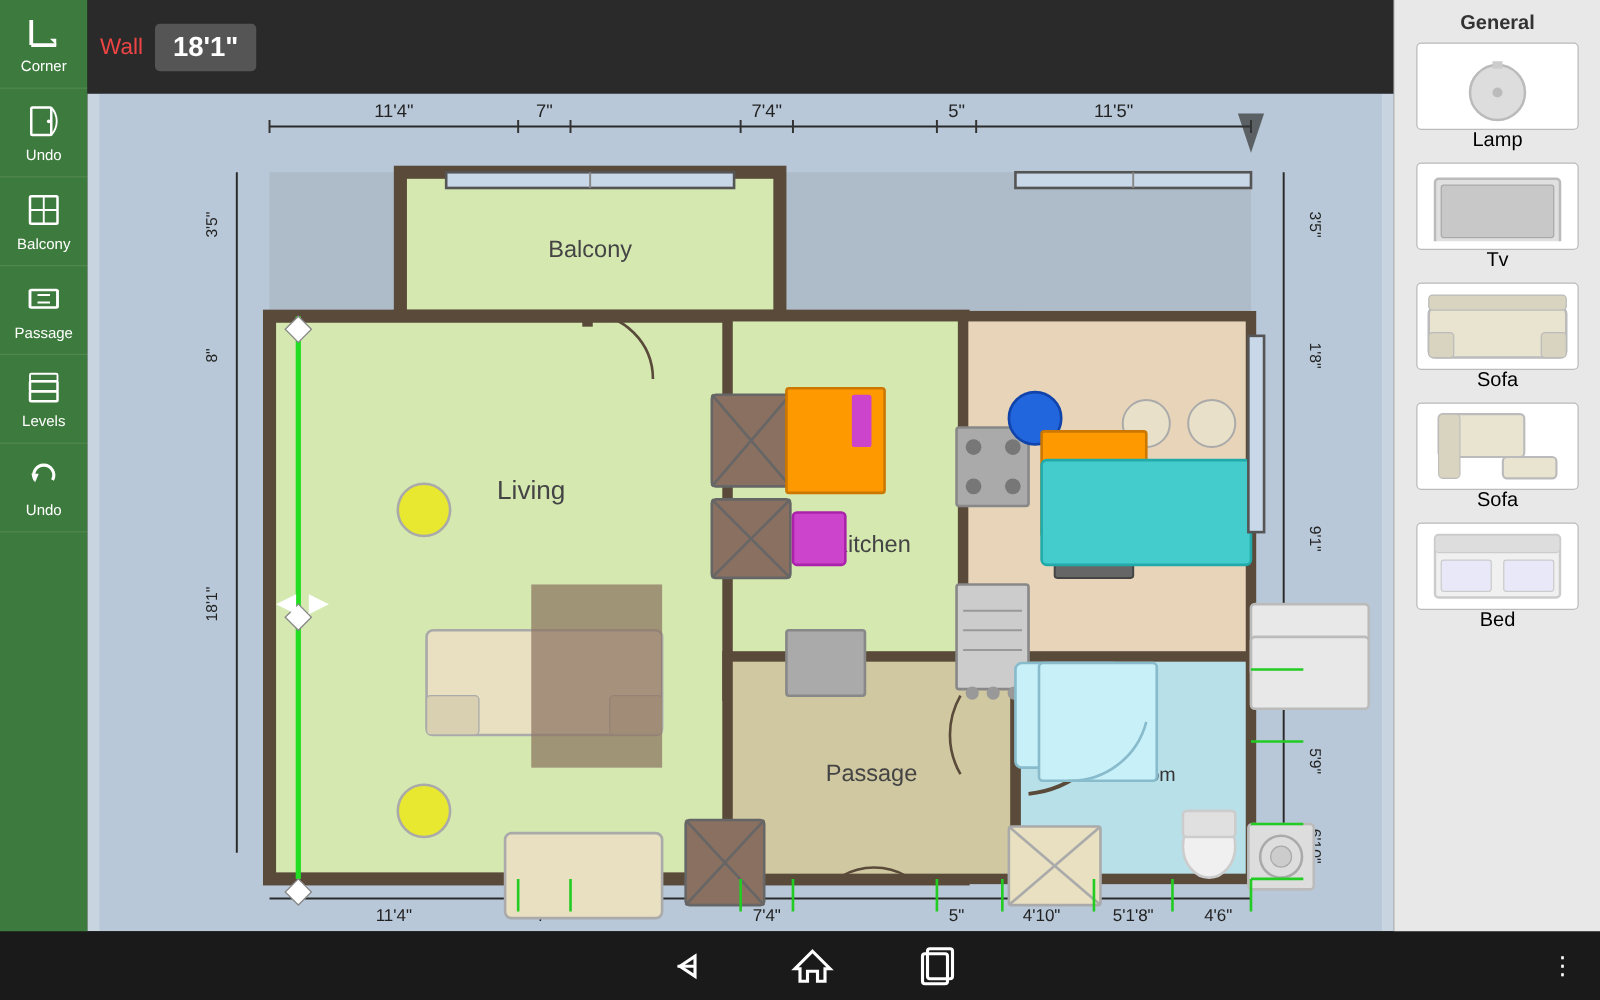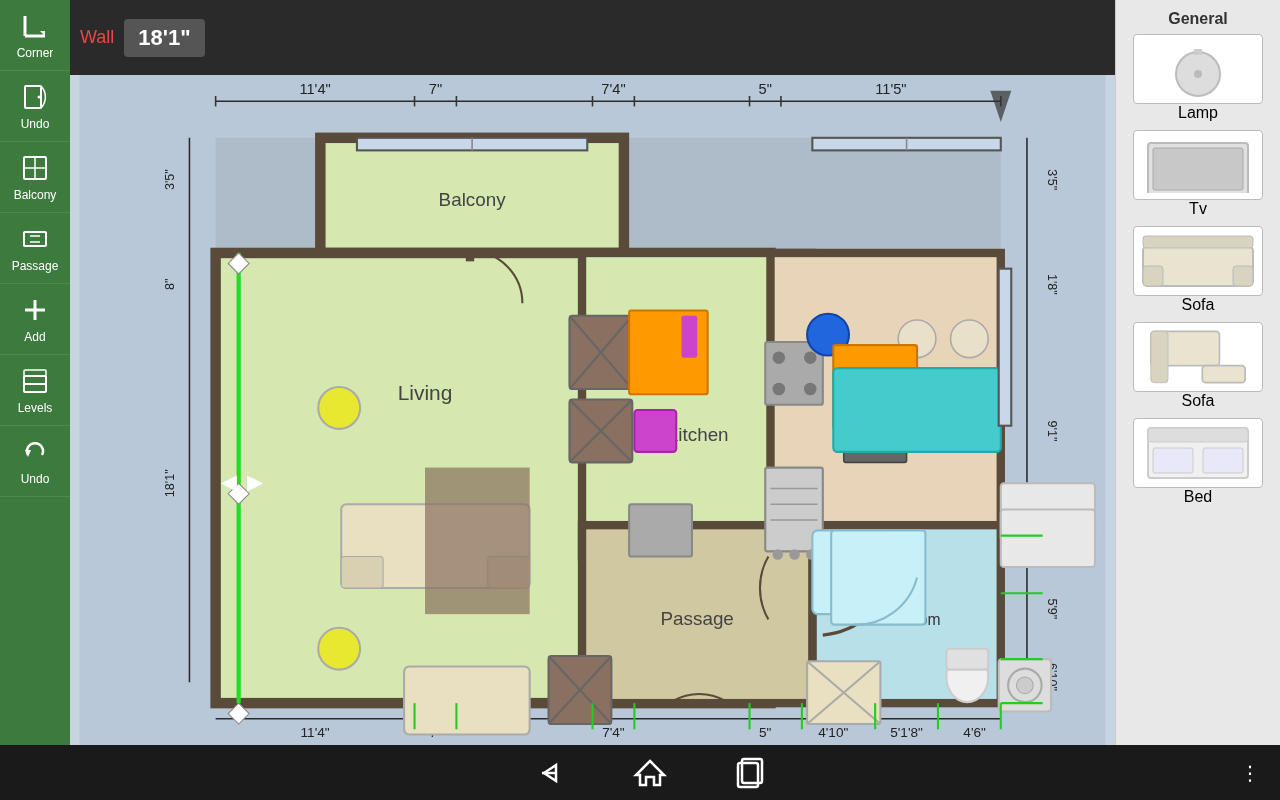--- a/index.html
+++ b/index.html
@@ -182,29 +182,20 @@
     <div class="icon">
       <svg width="30" height="30" viewBox="0 0 30 30">
         <rect x="4" y="8" width="22" height="14" rx="1" fill="none" stroke="white" stroke-width="2"></rect>
         <line x1="4" y1="8" x2="4" y2="22" stroke="white" stroke-width="2"></line>
         <line x1="26" y1="8" x2="26" y2="22" stroke="white" stroke-width="2"></line>
         <line x1="10" y1="12" x2="20" y2="12" stroke="white" stroke-width="1.5"></line>
         <line x1="10" y1="18" x2="20" y2="18" stroke="white" stroke-width="1.5"></line>
       </svg>
     </div>
     <span>Passage</span>
-  </div>
-  <div class="tool-item">
-    <div class="icon">
-      <svg width="30" height="30" viewBox="0 0 30 30">
-        <line x1="15" y1="5" x2="15" y2="25" stroke="white" stroke-width="3"></line>
-        <line x1="5" y1="15" x2="25" y2="15" stroke="white" stroke-width="3"></line>
-      </svg>
-    </div>
-    <span>Add</span>
   </div>
   <div class="tool-item">
     <div class="icon">
       <svg width="30" height="30" viewBox="0 0 30 30">
         <rect x="4" y="18" width="22" height="8" rx="1" fill="none" stroke="white" stroke-width="2"></rect>
         <rect x="4" y="10" width="22" height="8" rx="1" fill="none" stroke="white" stroke-width="2"></rect>
         <rect x="4" y="4" width="22" height="6" rx="1" fill="none" stroke="white" stroke-width="1.5"></rect>
       </svg>
     </div>
     <span>Levels</span>

